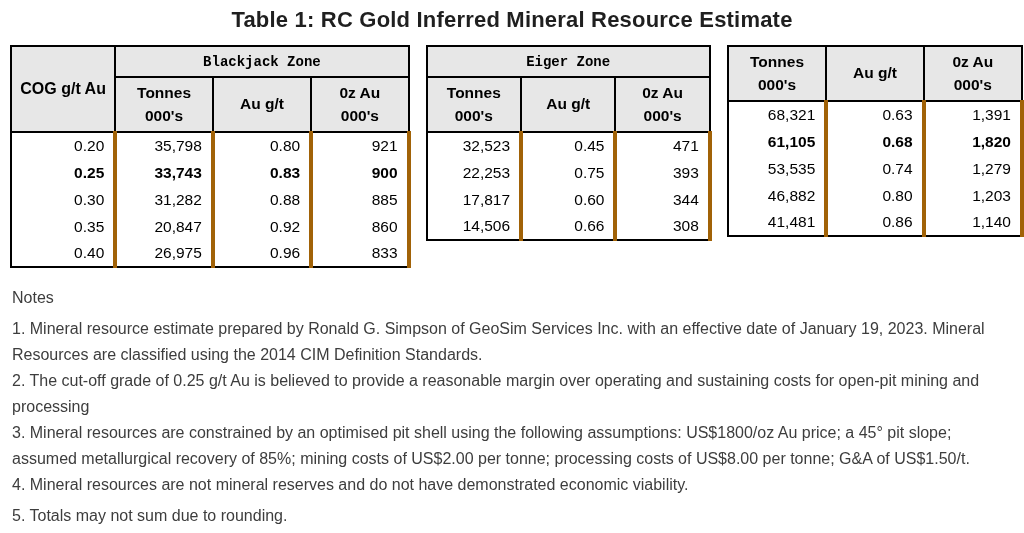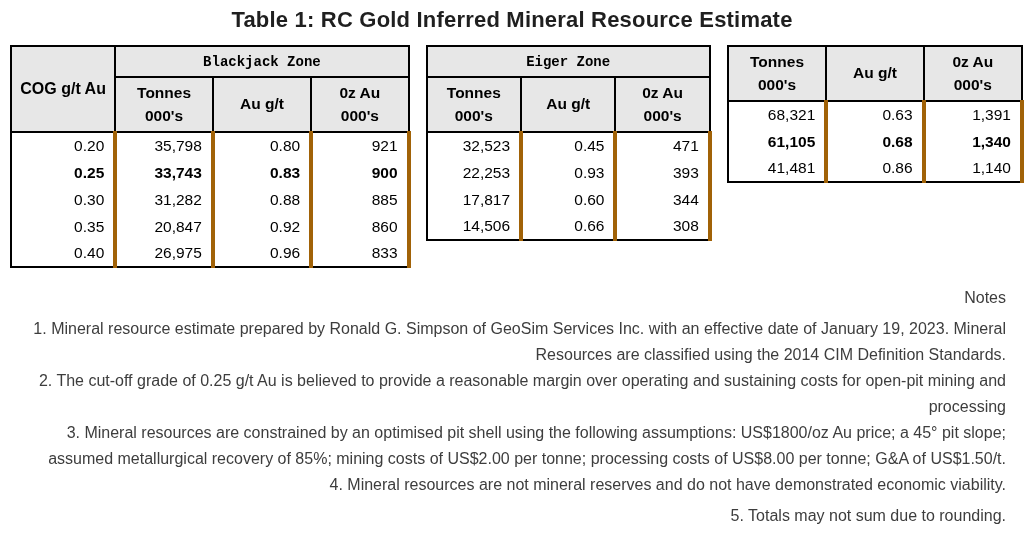--- a/index.html
+++ b/index.html
@@ -72,21 +72,20 @@
     padding-right: 9px;
     vertical-align: middle;
   }
   table.zone-table { border: 2px solid #000000; }
   tr.bold-row td { font-weight: bold; }
   .notes {
     margin: 17px 18px 0 12px;
     color: #3d3d3d;
     font-size: 16px;
     line-height: 26px;
-    text-align: right;
   }
   .notes p { margin: 0; }
   .notes .notes-label { margin-bottom: 5px; }
   .notes .note-last { margin-top: 5px; }
 </style>
 </head>
 <body>
 
 <div class="page">
 
@@ -163,21 +162,21 @@
         </tr>
       </thead>
       <tbody>
         <tr>
           <td>32,523</td>
           <td>0.45</td>
           <td>471</td>
         </tr>
         <tr>
           <td>22,253</td>
-          <td>0.93</td>
+          <td>0.75</td>
           <td>393</td>
         </tr>
         <tr>
           <td>17,817</td>
           <td>0.60</td>
           <td>344</td>
         </tr>
         <tr>
           <td>14,506</td>
           <td>0.66</td>
@@ -201,21 +200,31 @@
       </thead>
       <tbody>
         <tr>
           <td>68,321</td>
           <td>0.63</td>
           <td>1,391</td>
         </tr>
         <tr class="bold-row">
           <td>61,105</td>
           <td>0.68</td>
-          <td>1,340</td>
+          <td>1,820</td>
+        </tr>
+        <tr>
+          <td>53,535</td>
+          <td>0.74</td>
+          <td>1,279</td>
+        </tr>
+        <tr>
+          <td>46,882</td>
+          <td>0.80</td>
+          <td>1,203</td>
         </tr>
         <tr>
           <td>41,481</td>
           <td>0.86</td>
           <td>1,140</td>
         </tr>
       </tbody>
     </table>
 
   </div>

